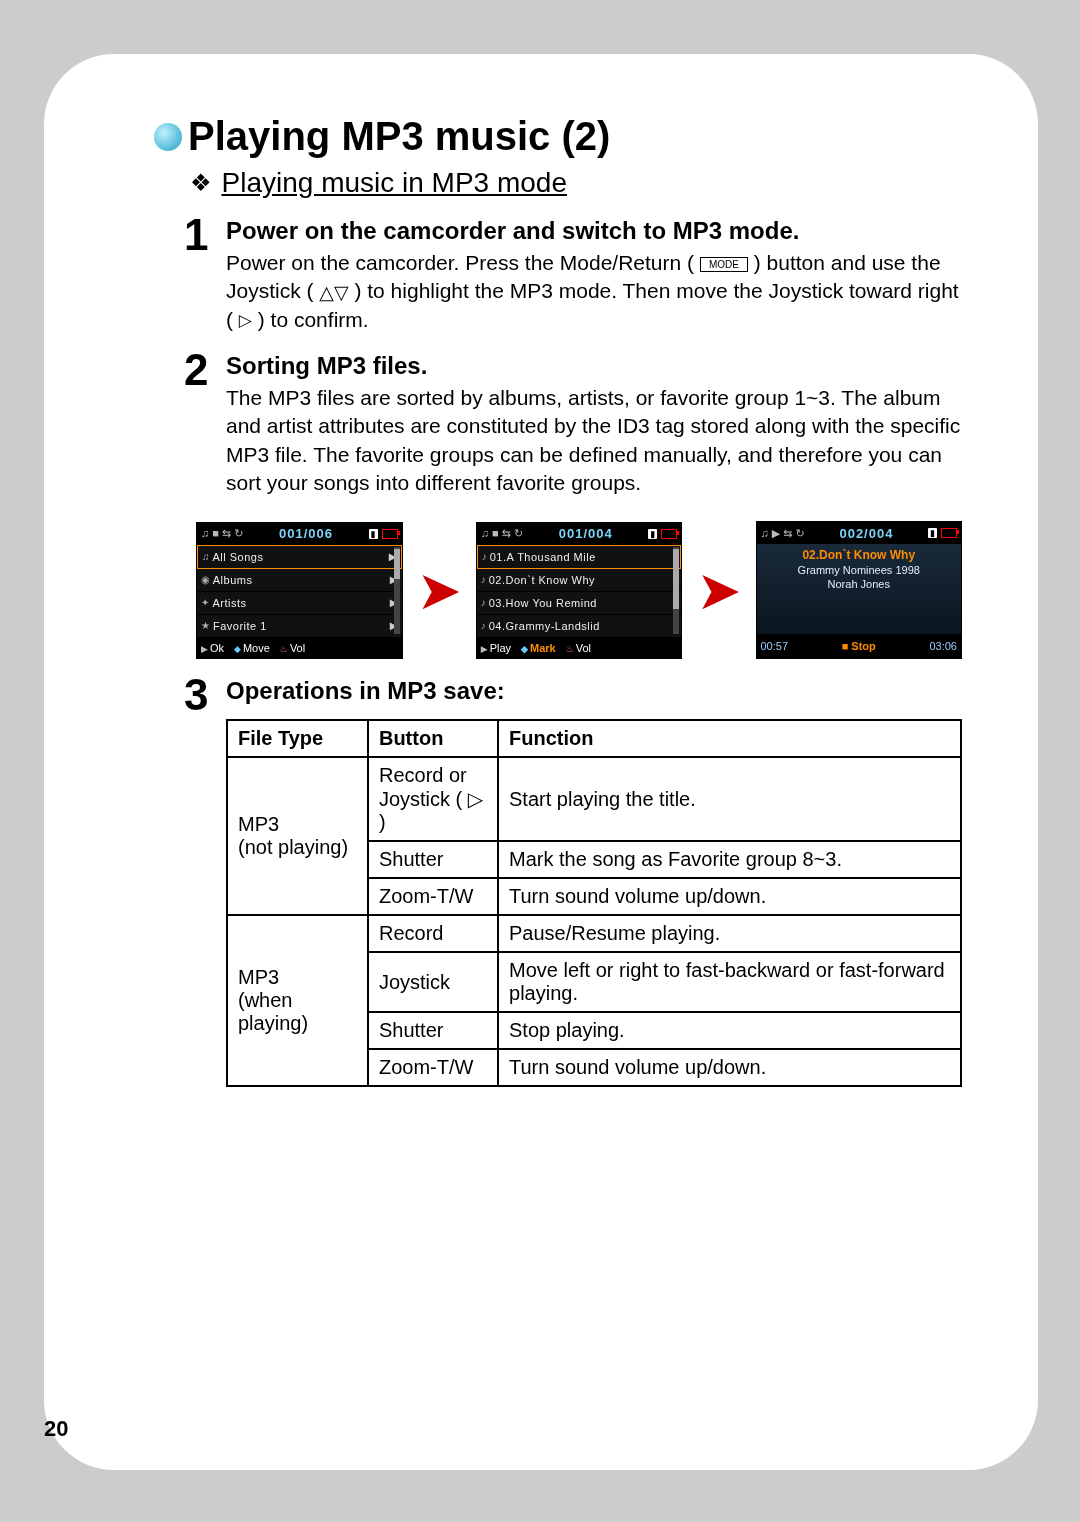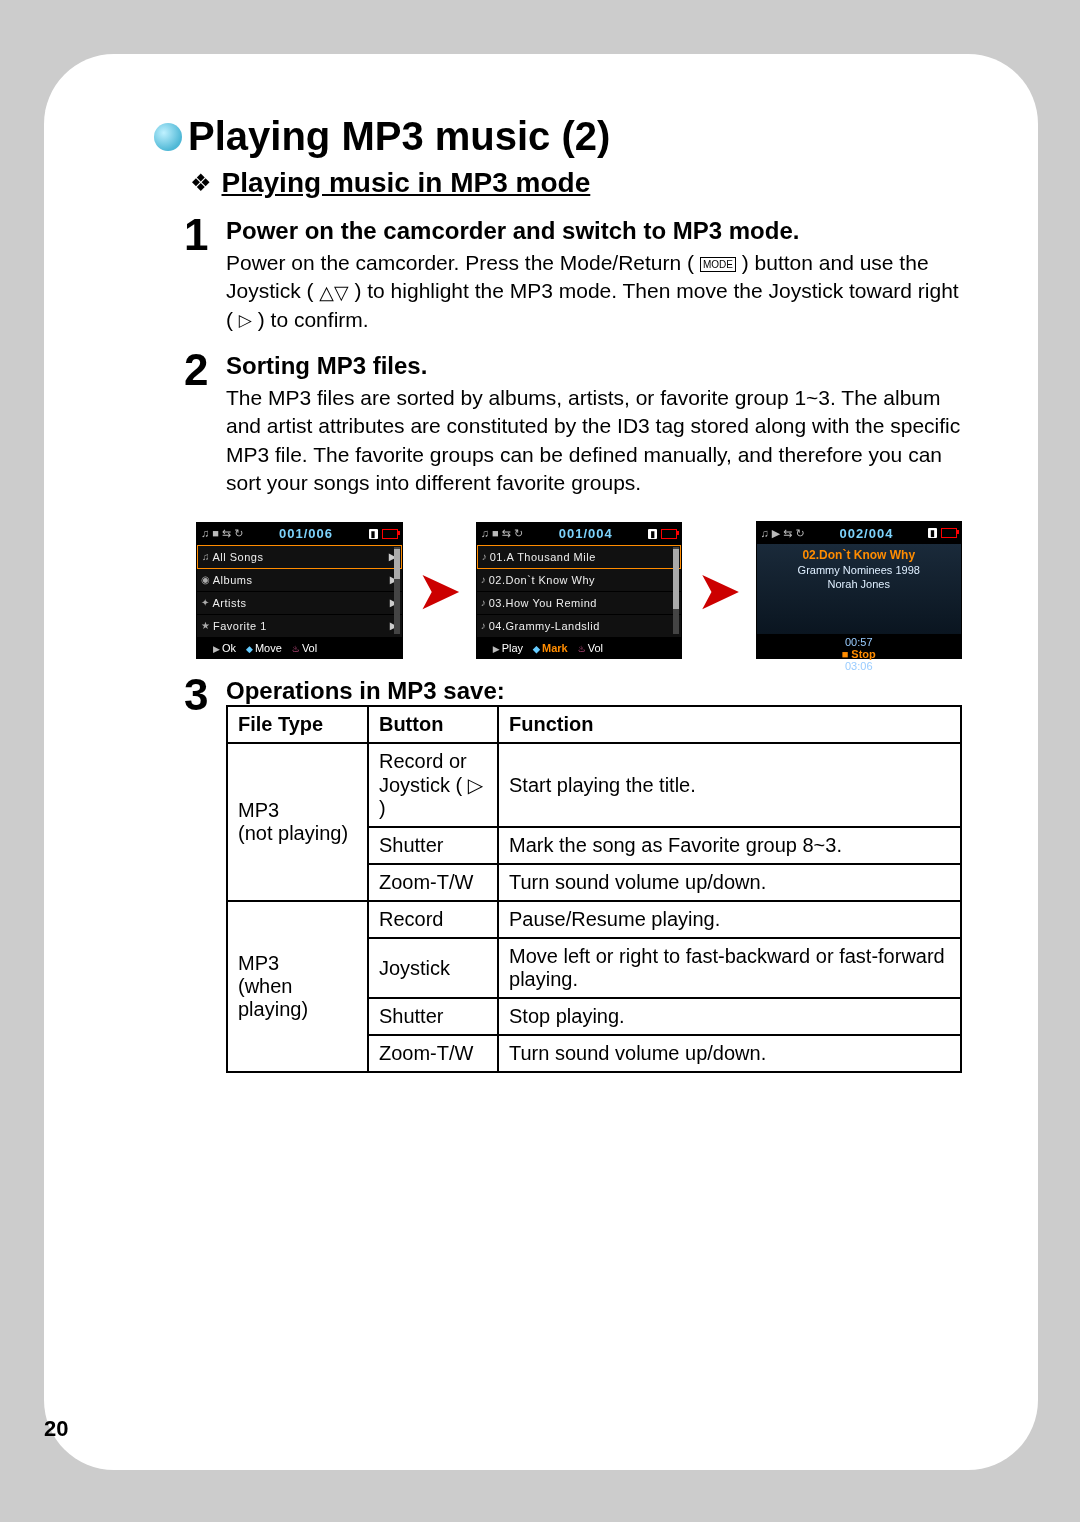--- a/index.html
+++ b/index.html
@@ -4,21 +4,21 @@
 <style>
   body { margin: 0; padding: 0; background: #cccccc; font-family: Arial, Helvetica, sans-serif; }
   .page { width: 1080px; height: 1522px; background: #cccccc; position: relative; }
   .card { position: absolute; top: 54px; left: 44px; width: 994px; height: 1416px; background: #fff; border-radius: 70px; padding: 60px 76px 40px 110px; box-sizing: border-box; }
   .side-label { position: absolute; left: 66px; top: 230px; font-size: 18px; font-weight: bold; writing-mode: vertical-rl; text-orientation: upright; letter-spacing: -2px; color: #000; }
   .title-row { display: flex; align-items: center; gap: 6px; margin-bottom: 6px; }
   .cyan-dot { width: 28px; height: 28px; border-radius: 50%; background: radial-gradient(circle at 35% 35%, #bff1ff, #4fb8d6 70%); display: inline-block; }
   .title { font-size: 40px; font-weight: bold; color: #000; }
   .subtitle-row { display: flex; align-items: center; gap: 10px; margin-left: 36px; margin-top: 8px; }
   .diamond-cluster { font-size: 24px; color: #000; line-height: 1; }
-  .subtitle { font-size: 28px; font-weight: bold; text-decoration: underline; }
+  .subtitle { font-size: 28px; font-weight: normal; text-decoration: underline; }
   .step { display: flex; align-items: flex-start; gap: 12px; margin-top: 18px; margin-left: 30px; }
   .step-num { font-size: 44px; font-weight: bold; line-height: 1; margin-top: -4px; min-width: 30px; }
   .step-body { flex: 1; }
   .step-title { font-size: 24px; font-weight: bold; }
   .step-text { font-size: 21px; color: #000; line-height: 1.35; margin-top: 4px; }
   .inline-icon { display: inline-block; vertical-align: middle; }
   .arrows-ud { font-size: 19px; }
   .arrow-r { font-size: 17px; }
 
   .screens { display: flex; align-items: center; gap: 14px; margin: 24px 0 4px 42px; }
@@ -30,39 +30,39 @@
   .sc-top .batt { width: 14px; height: 8px; border: 1px solid #f00; position: relative; }
   .sc-top .batt::after { content: ''; position:absolute; right:-3px; top:1px; width:2px; height:4px; background:#f00; }
   .sc-body { background: #222; min-height: 86px; }
   .sc-row { display: flex; align-items: center; justify-content: space-between; padding: 2px 4px; height: 18px; background: #111; border-bottom: 1px solid #000; }
   .sc-row.hl { border: 1px solid #ff8c00; background:#111; }
   .sc-row .ricon { color: #aaa; font-size: 10px; margin-right: 3px; }
   .sc-row .rlabel { flex: 1; color: #eee; font-size: 11px; letter-spacing: 0.5px; }
   .sc-row .rarrow { color: #ccc; font-size: 10px; }
   .sc-scroll { width: 6px; background: #444; position: absolute; right: 2px; top: 24px; bottom: 24px; }
   .sc-scroll .thumb { background:#aaa; width:6px; }
-  .sc-bot { height: 20px; background: #000; display: flex; align-items: center; padding: 0 16px; gap: 10px; }
+  .sc-bot { height: 20px; background: #000; display: flex; align-items: center; padding: 0 4px; gap: 10px; }
   .sc-bot span { color: #fff; font-size: 11px; }
   .sc-bot .mark { color: #ff8c00; font-weight: bold; }
   .sc-bot .oklbl::before { content:"▶"; color:#bbb; margin-right:2px; font-size:9px; }
   .sc-bot .movelbl::before { content:"◆"; color:#6cf; margin-right:2px; font-size:9px; }
   .sc-bot .vollbl::before { content:"♨"; color:#f6a; margin-right:2px; font-size:9px; }
 
   .sc-play-body { background: linear-gradient(#1a2a3a, #0a1520); min-height: 86px; text-align: center; padding-top: 4px; }
   .sc-play-title { color: #ff8c00; font-size: 12px; font-weight: bold; }
   .sc-play-sub { color: #dfefff; font-size: 11px; margin-top: 2px; }
   .sc-play-sub2 { color: #dfefff; font-size: 11px; margin-top: 2px; }
-  .sc-play-bot { display: flex; justify-content: space-between; padding: 2px 4px; height: 20px; align-items:center; background:#000;flex-direction:column; }
+  .sc-play-bot { display: flex; justify-content: space-between; padding: 2px 4px; height: 20px; align-items:center; background:#000; }
   .sc-play-bot .t { color:#9cf; font-size:11px; }
   .sc-play-bot .stop { color:#ff8c00; font-size:11px; font-weight:bold; }
   .sc-play-bot .stop::before { content:"■"; margin-right:3px; color:#ff8c00; }
 
   .big-arrow { color:#c00; font-size:54px; line-height:1; }
 
-  table.ops { border-collapse: collapse; width: 100%; margin-top: 0; }
+  table.ops { border-collapse: collapse; width: 100%; margin-top: 14px; }
   table.ops th, table.ops td { border: 2px solid #000; padding: 6px 10px; text-align: left; font-size: 20px; vertical-align: middle; }
   table.ops th { font-weight: bold; }
 
   .note-box { border: 4px solid #000; border-radius: 28px; padding: 16px 22px; margin-top: 28px; font-size: 21px; line-height: 1.4; }
   .note-bullet { display:inline-block; width:20px; height:20px; border-radius:50%; background:#000; color:#fff; text-align:center; line-height:20px; font-size:14px; font-weight:bold; margin-right:6px; vertical-align:middle; }
 
   .page-num { position:absolute; bottom: 28px; left: 0; right: 0; text-align:left; font-size: 22px; font-weight:bold; }
 </style>
 </head>
 <body>
@@ -80,21 +80,21 @@
       <span class="diamond-cluster">❖</span>
       <span class="subtitle">Playing music in MP3 mode</span>
     </div>
 
     <div class="step">
       <div class="step-num">1</div>
       <div class="step-body">
         <div class="step-title">Power on the camcorder and switch to MP3 mode.</div>
         <div class="step-text">
           <span>Power on the camcorder. Press the Mode/Return (</span>
-          <span class="inline-icon" style="font-size:10px; border:1px solid #000; padding:0 2px; vertical-align:middle;">MODE</span>
+          <span class="inline-icon" style="font-size:10px; border:1px solid #000; padding:0 8px; vertical-align:middle;">MODE</span>
           <span>) button and use the Joystick (</span>
           <span class="inline-icon arrows-ud">△▽</span>
           <span>) to highlight the MP3 mode. Then move the Joystick toward right (</span>
           <span class="inline-icon arrow-r">▷</span>
           <span>) to confirm.</span>
         </div>
       </div>
     </div>
 
     <div class="step">

